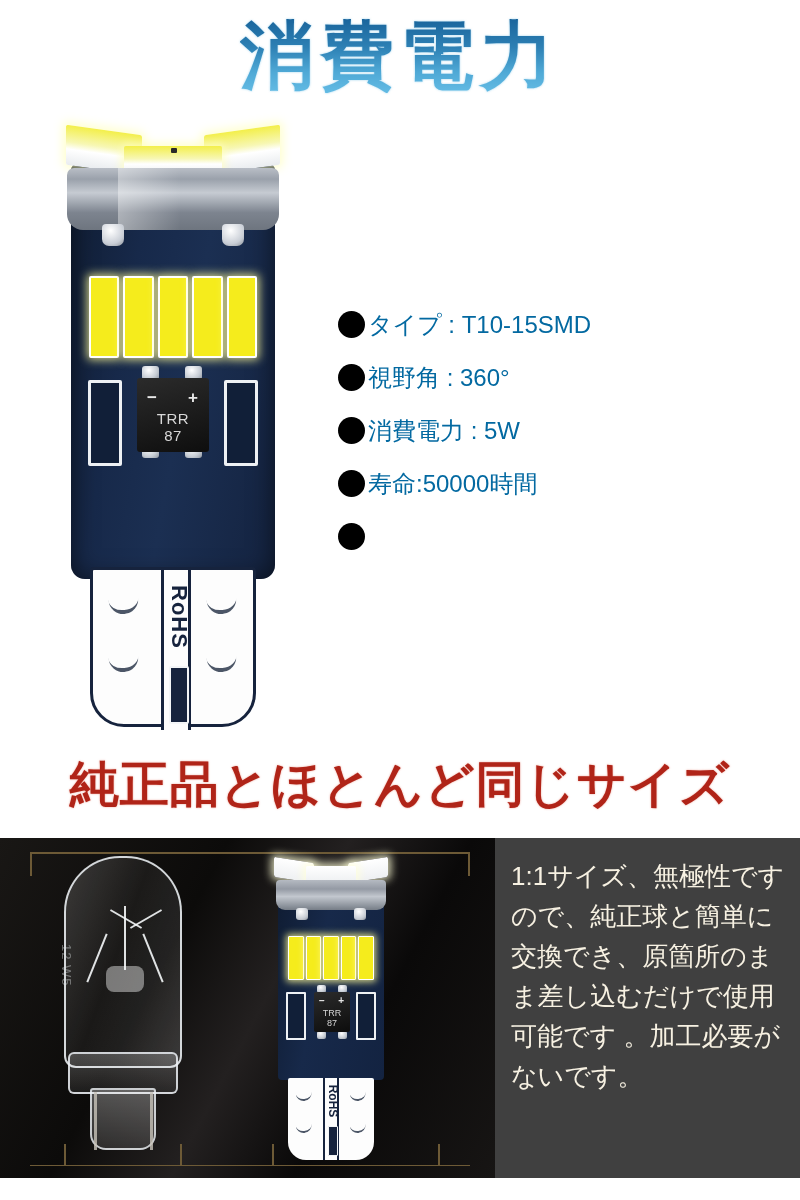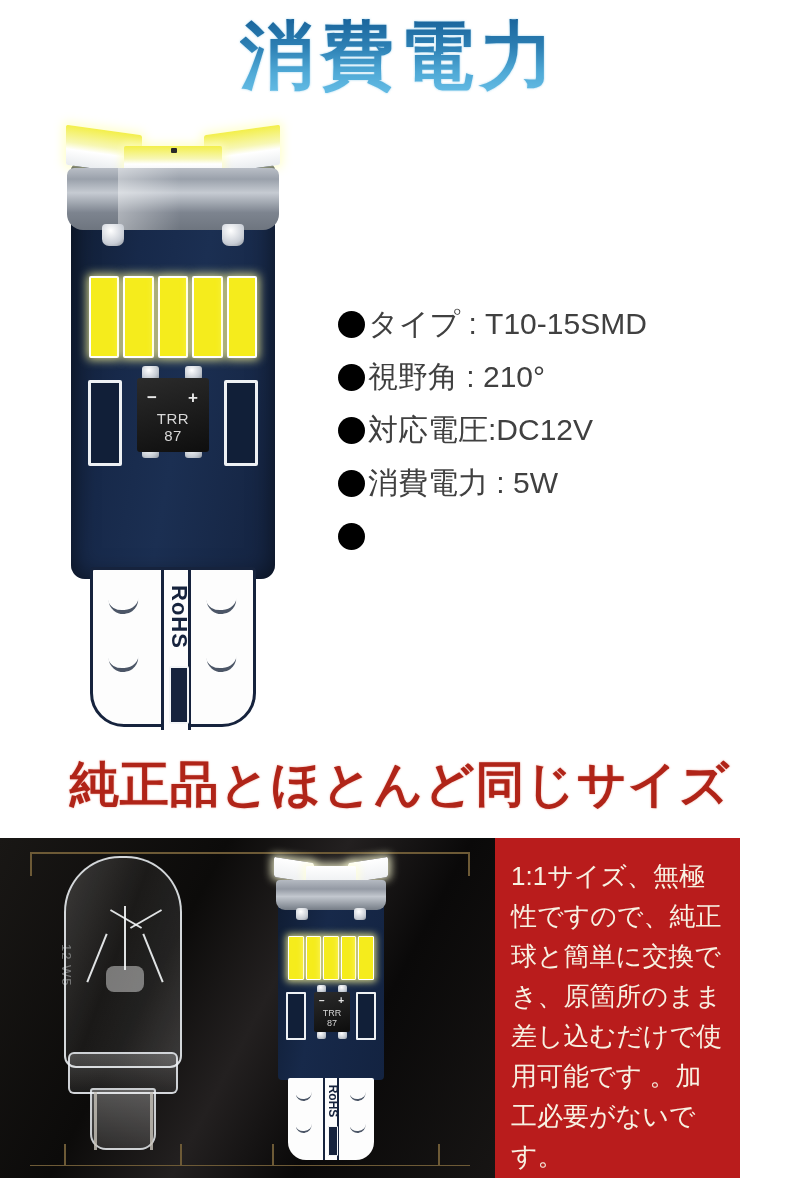--- a/index.html
+++ b/index.html
@@ -77,21 +77,21 @@
           background:#16233d; border:2px solid #f3f5f7; border-radius:2px; }
   .dimple { position:absolute; width:30px; height:16px; border-bottom:4px solid #2e3a4d; border-radius:0 0 18px 18px;
             transform:rotate(-6deg); opacity:.85;}
   .d1{ left:16px; top:28px;} .d2{ right:16px; top:28px;}
   .d3{ left:16px; top:86px;} .d4{ right:16px; top:86px;}
 
   
   #spec-list { position:absolute; left:338px; top:186px; width:430px; }
   .spec-row { display:flex; align-items:center; height:53px; }
   .bullet { width:27px; height:27px; border-radius:50%; background:#000; flex:none; margin-right:3px; }
-  .spec-text { font-size:30px; color:#404040; white-space:nowrap; letter-spacing:0px; }
+  .spec-text { font-size:24px; color:#0369a1; white-space:nowrap; letter-spacing:0px; }
 
   
   #compare-heading { width:800px; height:106px; display:flex; align-items:center; justify-content:center; }
   #compare-heading span {
     font-size:49px; font-weight:700; color:#b02418; letter-spacing:1px;
     text-shadow:0 0 2px rgba(220,90,70,.6);
   }
 
   
   #bottom-panel { position:absolute; left:0; top:838px; width:800px; height:340px; display:flex; }
@@ -170,21 +170,21 @@
   .p-rohs{ position:absolute; left:-12px; top:16px; width:40px; text-align:center; transform:rotate(90deg);
      font-size:12px; font-weight:700; color:#16233d;}
   .p-slot{ position:absolute; left:3px; top:48px; width:10px; height:30px; background:#16233d;
      border:1px solid #f3f5f7; border-radius:1px;}
   .p-dimple{ position:absolute; width:16px; height:9px; border-bottom:2.5px solid #2e3a4d; border-radius:0 0 10px 10px;
      transform:rotate(-6deg); opacity:.85;}
   .pd1{ left:8px; top:14px;} .pd2{ right:8px; top:14px;}
   .pd3{ left:8px; top:46px;} .pd4{ right:8px; top:46px;}
 
   
-  #text-pane { width:245px; height:340px; background:#b91c1c; padding:18px 14px 0 16px; }
+  #text-pane { width:305px; height:340px; background:#404040; padding:18px 14px 0 16px; }
   #text-pane p { color:#f7f1e2; font-size:26px; line-height:40px; letter-spacing:0px; }
 
   #bottom-white { position:absolute; left:0; top:1178px; width:800px; height:22px; background:#fff; }
 </style>
 </head>
 <body>
 
 <div id="title-bar">
   <div id="page-title">消費電力</div>
 </div>
@@ -241,29 +241,29 @@
     </div>
   </div>
 
   <div id="spec-list">
     <div class="spec-row">
       <div class="bullet"></div>
       <div class="spec-text">タイプ : T10-15SMD</div>
     </div>
     <div class="spec-row">
       <div class="bullet"></div>
-      <div class="spec-text">視野角 : 210°</div>
-    </div>
-    <div class="spec-row">
-      <div class="bullet"></div>
-      <div class="spec-text">対応電圧:DC12V</div>
+      <div class="spec-text">視野角 : 360°</div>
     </div>
     <div class="spec-row">
       <div class="bullet"></div>
       <div class="spec-text">消費電力 : 5W</div>
+    </div>
+    <div class="spec-row">
+      <div class="bullet"></div>
+      <div class="spec-text">寿命:50000時間</div>
     </div>
     <div class="spec-row">
       <div class="bullet"></div>
     </div>
   </div>
 </div>
 
 <div id="compare-heading">
   <span>純正品とほとんど同じサイズ</span>
 </div>

